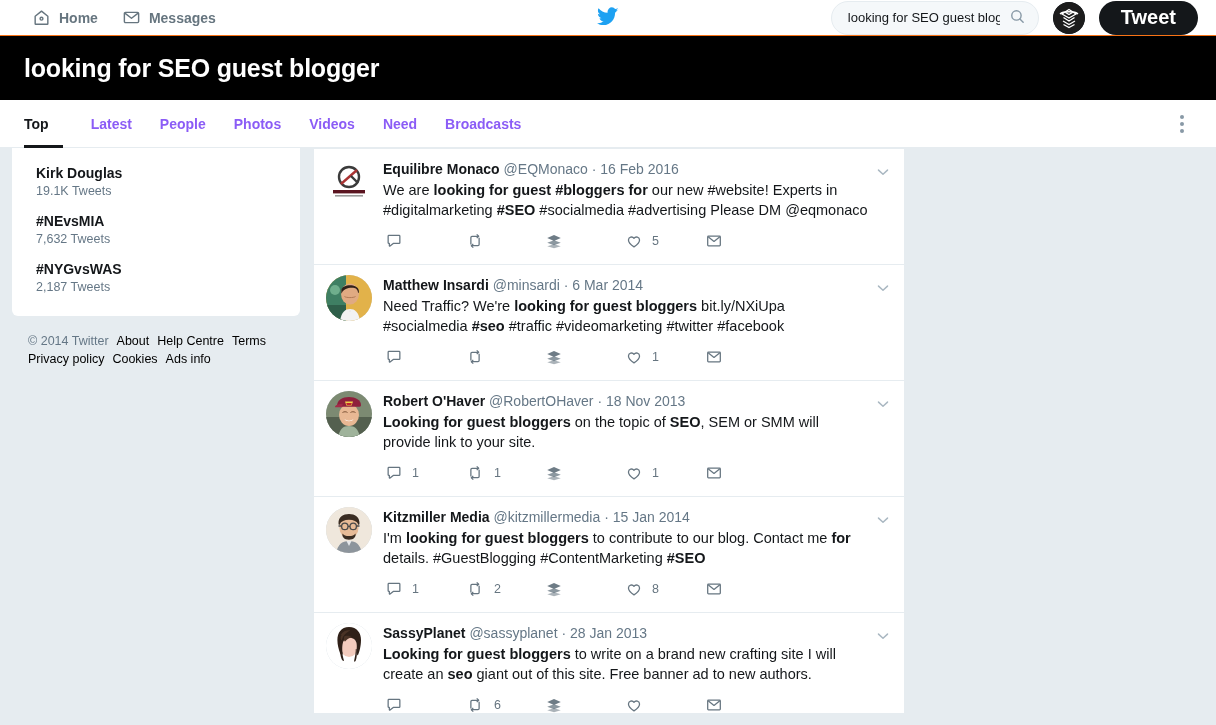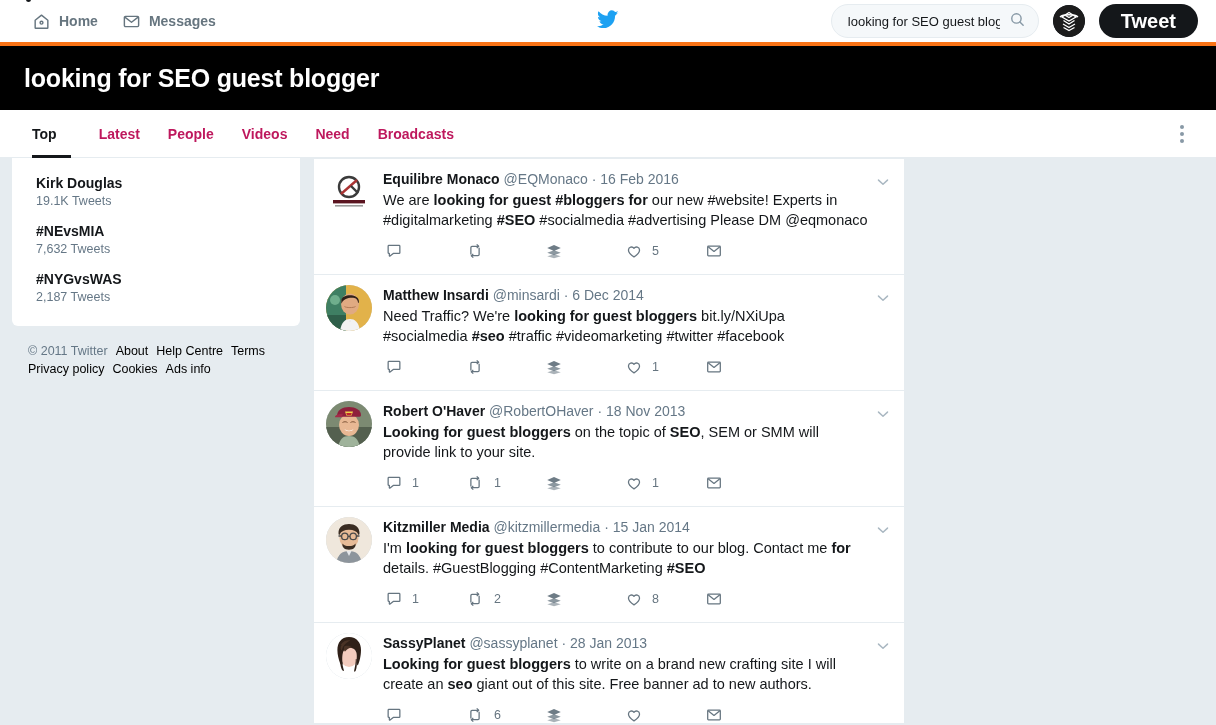--- a/index.html
+++ b/index.html
@@ -11,26 +11,26 @@
     background: #e6ecf0;
     font-family: "Liberation Sans", sans-serif;
     font-size: 14px;
     color: #14171a;
     -webkit-font-smoothing: antialiased;
   }
 
   
   .topnav {
     position: relative;
-    height: 46px;
+    height: 36px;
     background: #ffffff;
     display: flex;
     align-items: center;
     padding: 0 18px 0 22px;
-    border-bottom: 4px solid #f97316;
+    border-bottom: 1px solid #f97316;
   }
   .nav-left { display: flex; align-items: center; gap: 4px; }
   .nav-item {
     display: flex;
     align-items: center;
     gap: 8px;
     padding: 6px 10px;
     color: #66757f;
     font-weight: bold;
     font-size: 14px;
@@ -135,25 +135,25 @@
     align-items: stretch;
     padding: 0 24px 0 24px;
     position: relative;
   }
   .tab {
     display: flex;
     align-items: center;
     padding: 0 14px;
     font-size: 14px;
     font-weight: bold;
-    color: #be185d;
-    cursor: pointer;
-    position: relative;
-  }
-  .tab:first-child { padding-left: 0; margin-right: 14px; margin-left: 8px; }
+    color: #8b5cf6;
+    cursor: pointer;
+    position: relative;
+  }
+  .tab:first-child { padding-left: 0; margin-right: 14px; }
   .tab.active { color: #14171a; }
   .tab.active::after {
     content: "";
     position: absolute;
     left: 0; right: 14px;
     bottom: -1px;
     height: 3px;
     background: #14171a;
   }
   .tab:first-child.active::after { left: 0; right: 0; }
@@ -385,20 +385,23 @@
   <div class="tab active">
     <span>Top</span>
   </div>
   <div class="tab">
     <span>Latest</span>
   </div>
   <div class="tab">
     <span>People</span>
   </div>
   <div class="tab">
+    <span>Photos</span>
+  </div>
+  <div class="tab">
     <span>Videos</span>
   </div>
   <div class="tab">
     <span>Need</span>
   </div>
   <div class="tab">
     <span>Broadcasts</span>
   </div>
 
   <div class="tab-more">
@@ -431,21 +434,21 @@
       </div>
 
       <div class="trend">
         <div class="trend-name">#NYGvsWAS</div>
         <div class="trend-count">2,187 Tweets</div>
       </div>
     </div>
 
     <div class="site-footer">
       <div>
-        <span class="copy">© 2011 Twitter</span><a>About</a><a>Help Centre</a><a>Terms</a>
+        <span class="copy">© 2014 Twitter</span><a>About</a><a>Help Centre</a><a>Terms</a>
       </div>
       <div>
         <a>Privacy policy</a><a>Cookies</a><a>Ads info</a>
       </div>
     </div>
   </div>
 
   <div class="timeline-col">
     <div class="timeline">
 
@@ -527,21 +530,21 @@
             <path d="M18.5 21.5c1.6 1.4 9 1.5 11 0" fill="none" stroke="#b07a55" stroke-width="1"></path>
             <path d="M14 46c1.5-9 5-12 10-12s8.6 3 10 12z" fill="#f2f2f2"></path>
             <path d="M22 34c1 2.4 3 2.4 4 0l-2 3z" fill="#dcdcdc"></path>
           </svg>
         </div>
         <div class="tweet-body">
           <div class="tweet-head">
             <span class="t-name">Matthew Insardi</span>
             <span class="t-handle">@minsardi</span>
             <span class="t-sep">·</span>
-            <span class="t-date">6 Dec 2014</span>
+            <span class="t-date">6 Mar 2014</span>
           </div>
           <div class="tweet-text"><span>Need Traffic? We're </span><b>looking for guest bloggers</b><span> bit.ly/NXiUpa #socialmedia </span><b>#seo</b><span> #traffic #videomarketing #twitter #facebook</span></div>
 
           <div class="actions">
             <div class="act">
               <svg width="18" height="18" viewBox="0 0 24 24" fill="none" stroke="currentColor" stroke-width="1.7">
                 <path d="M5.2 4.6h13.6c.6 0 1 .5 1 1v8.6c0 .6-.4 1-1 1H11l-4.3 3.6c-.4.3-.9 0-.9-.5v-3.1h-.6c-.6 0-1-.4-1-1V5.6c0-.5.4-1 1-1z" stroke-linejoin="round"></path>
               </svg>
               <span class="cnt"></span>
             </div>

